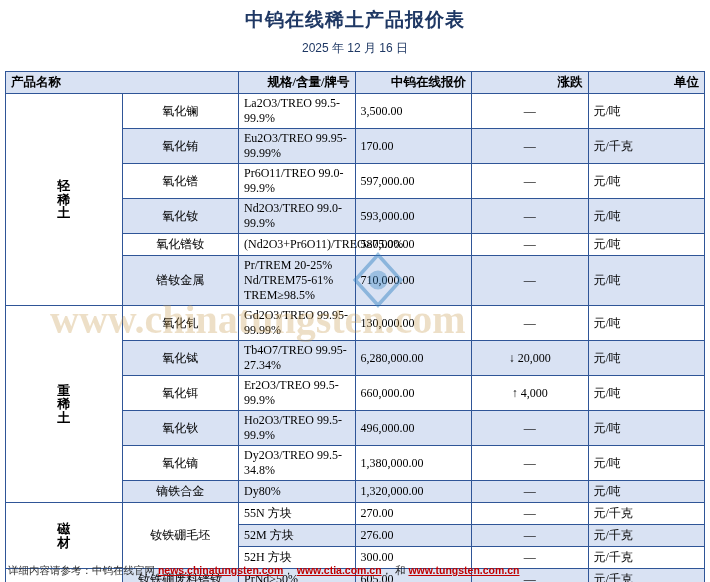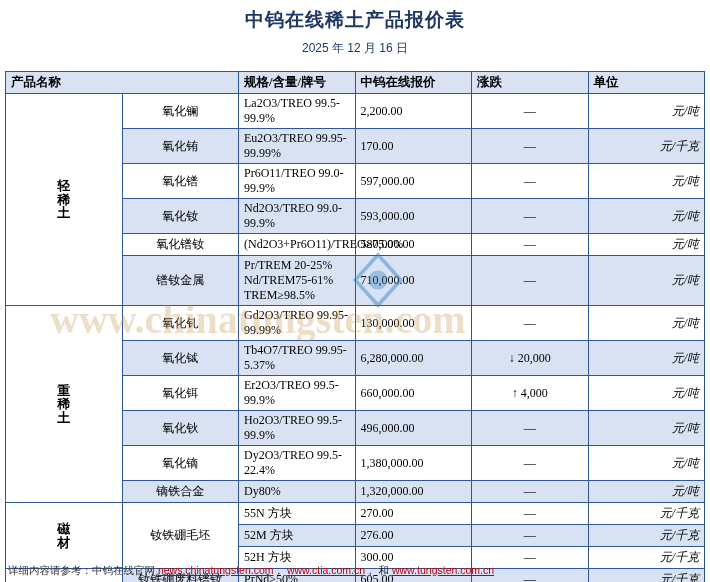--- a/index.html
+++ b/index.html
@@ -42,56 +42,56 @@
     border:1px solid #2f5597;
     padding:2px 5px;
     vertical-align:middle;
     height:22px;
     box-sizing:border-box;
   }
   thead td{
     background:#d9e2f3;
     font-weight:bold;
     font-size:12.5px;
-    text-align:left;
+    text-align:right;
     height:26px;
   }
   thead td.left{text-align:left;}
   .grp{
     width:24px;
     text-align:center;
     font-weight:bold;
     font-size:13px;
     background:#ffffff;
     line-height:1.05;
     padding:0;
   }
   .grp span{display:block;}
   .name{width:150px;text-align:center;margin-left:24px;}
   .spec{width:200px;text-align:left;padding-left:6px;margin-left:29px;}
   .price-c{width:140px;text-align:left;padding-left:8px;}
   .chg{width:92px;text-align:center;}
-  .unit{width:80px;text-align:right;font-style:italic;}
+  .unit{width:80px;text-align:left;}
 
   tr.alt td{background:#d9e2f3;}
   tr.plain td{background:#ffffff;}
   tr.alt td.grp, tr.plain td.grp{background:#ffffff;}
 
   .two-line{line-height:1.25;}
 
   .disclaimer{
     position:absolute;
     left:8px;right:8px;
     bottom:4px;
     font-size:10.5px;
     color:#222;
     line-height:1.55;
     font-family:"Liberation Sans","DejaVu Sans",sans-serif;
   }
-  .disclaimer a{color:#c00000;text-decoration:underline;}
+  .disclaimer a{color:#c00000;text-decoration:underline;font-weight:bold;}
   .disclaimer .grey{color:#333;}
 
   
   .wm{
     position:absolute;
     left:0;top:0;width:710px;height:582px;
     pointer-events:none;
     overflow:hidden;
   }
   .wm-text{
@@ -138,21 +138,21 @@
     </thead>
     <tbody>
         <tr class="plain">
           <td class="grp" rowspan="6">
             <span>轻</span>
             <span>稀</span>
             <span>土</span>
           </td>
           <td class="name">氧化镧</td>
           <td class="spec">La2O3/TREO 99.5-99.9%</td>
-          <td class="price-c">2,200.00</td>
+          <td class="price-c">3,500.00</td>
           <td class="chg">—</td>
           <td class="unit">元/吨</td>
         </tr>
         <tr class="alt">
           <td class="name">氧化铕</td>
           <td class="spec">Eu2O3/TREO 99.95-99.99%</td>
           <td class="price-c">170.00</td>
           <td class="chg">—</td>
           <td class="unit">元/千克</td>
         </tr>
@@ -194,42 +194,42 @@
             <span>土</span>
           </td>
           <td class="name">氧化钆</td>
           <td class="spec">Gd2O3/TREO 99.95-99.99%</td>
           <td class="price-c">130,000.00</td>
           <td class="chg">—</td>
           <td class="unit">元/吨</td>
         </tr>
         <tr class="alt">
           <td class="name">氧化铽</td>
-          <td class="spec">Tb4O7/TREO 99.95-5.37%</td>
+          <td class="spec">Tb4O7/TREO 99.95-27.34%</td>
           <td class="price-c">6,280,000.00</td>
           <td class="chg">↓ 20,000</td>
           <td class="unit">元/吨</td>
         </tr>
         <tr class="plain">
           <td class="name">氧化铒</td>
           <td class="spec">Er2O3/TREO 99.5-99.9%</td>
           <td class="price-c">660,000.00</td>
           <td class="chg">↑ 4,000</td>
           <td class="unit">元/吨</td>
         </tr>
         <tr class="alt">
           <td class="name">氧化钬</td>
           <td class="spec">Ho2O3/TREO 99.5-99.9%</td>
           <td class="price-c">496,000.00</td>
           <td class="chg">—</td>
           <td class="unit">元/吨</td>
         </tr>
         <tr class="plain">
           <td class="name">氧化镝</td>
-          <td class="spec">Dy2O3/TREO 99.5-22.4%</td>
+          <td class="spec">Dy2O3/TREO 99.5-34.8%</td>
           <td class="price-c">1,380,000.00</td>
           <td class="chg">—</td>
           <td class="unit">元/吨</td>
         </tr>
         <tr class="alt">
           <td class="name">镝铁合金</td>
           <td class="spec">Dy80%</td>
           <td class="price-c">1,320,000.00</td>
           <td class="chg">—</td>
           <td class="unit">元/吨</td>

